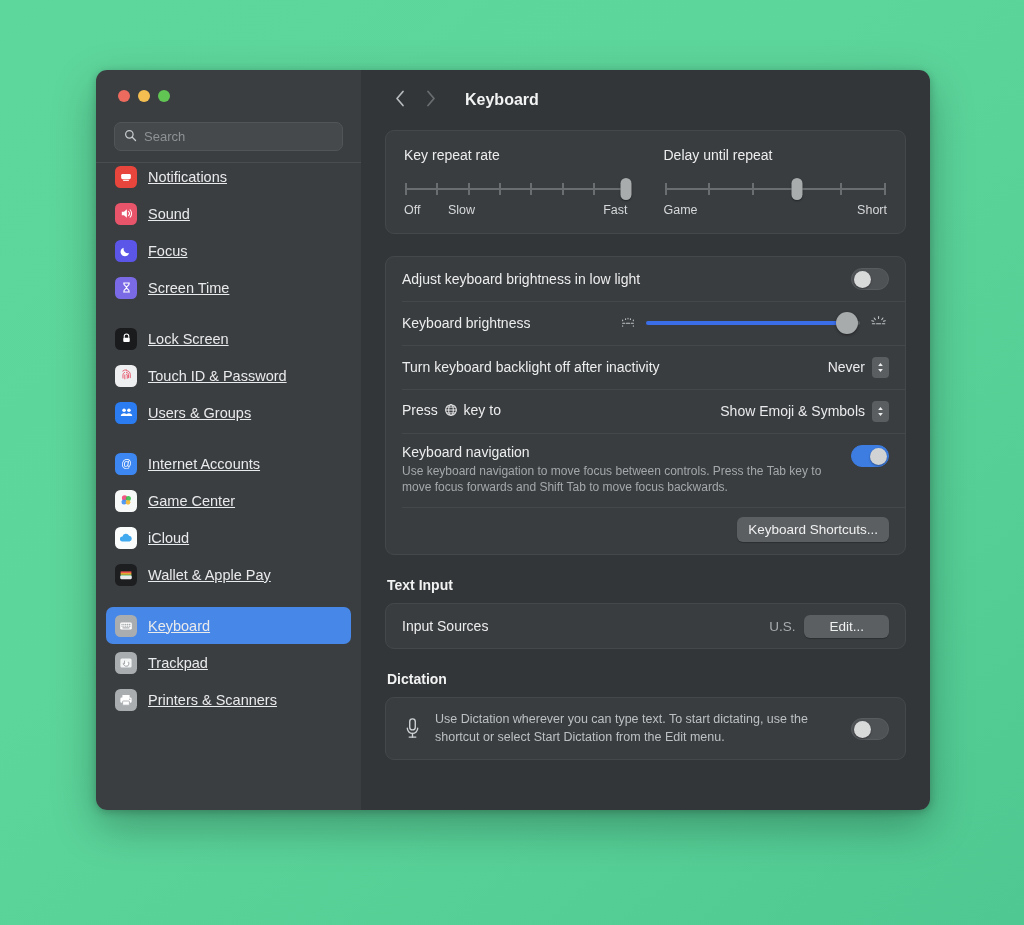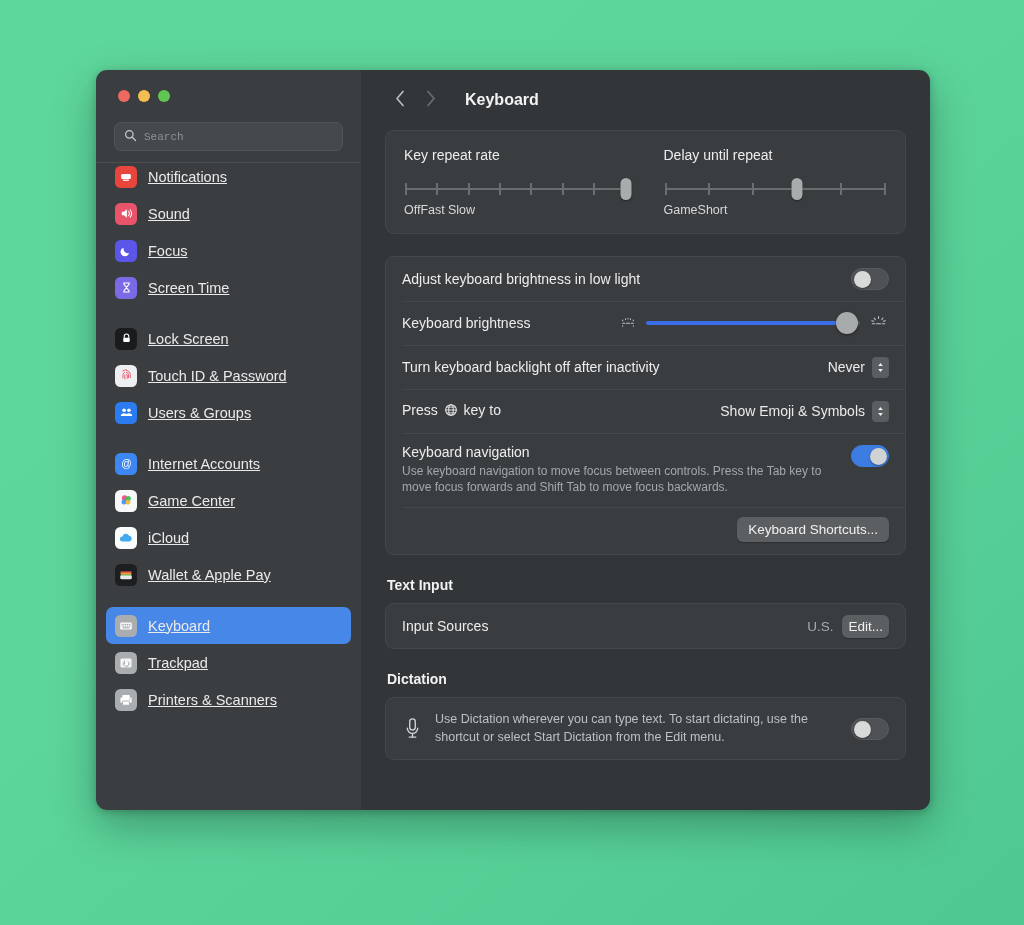--- a/index.html
+++ b/index.html
@@ -49,22 +49,22 @@
     background: #46494c;
     border: 1px solid #525558;
     border-radius: 7px;
     display: flex; align-items: center;
     padding: 0 9px;
     gap: 7px;
   }
   .search-box svg { flex: 0 0 auto; }
   .search-input {
     background: transparent; border: 0; outline: 0;
-    color: #eab308; font-size: 11px;
-    font-family: Liberation Mono, monospace;
+    color: #eab308; font-size: 13px;
+    font-family: Liberation Sans, sans-serif;
     width: 100%;
   }
   .search-input::placeholder { color: #8e9295; }
 
   .sb-divider {
     height: 1px; background: #4a4d50;
     margin: 11px 0 0 0;
   }
 
   .sb-list {
@@ -168,21 +168,21 @@
   .tickknob {
     position: absolute;
     top: -1px;
     width: 11px; height: 22px;
     border-radius: 6px;
     background: #a9acad;
     transform: translateX(-5.5px);
     box-shadow: 0 1px 2px rgba(0,0,0,0.4);
   }
   .slider-labels {
-    display: flex; 
+    display: flex; justify-content: space-between;
     color: #d6d8d9; font-size: 12.5px;
     position: relative;
     height: 16px;
   }
   .slider-labels span.mid { position: absolute; left: 44px; }
 
   
   .row {
     display: flex; align-items: center;
     min-height: 44px;
@@ -299,21 +299,21 @@
     background: #5c5f62;
     color: #eff0f0;
     border: 0;
     border-radius: 6px;
     font-size: 13.5px;
     font-family: "Liberation Sans", sans-serif;
     padding: 5px 11px;
     cursor: default;
     box-shadow: 0 1px 1px rgba(0,0,0,0.25);
   }
-  .btn.small { padding: 4px 6px; }
+  .btn.small { padding: 4px 25px; }
 
   .section-head {
     color: #f1f2f2;
     font-size: 14px; font-weight: bold;
     margin: 4px 0 10px 2px;
   }
   .muted { color: #a7abae; font-size: 13.5px; }
 
   
   .dict-row {

